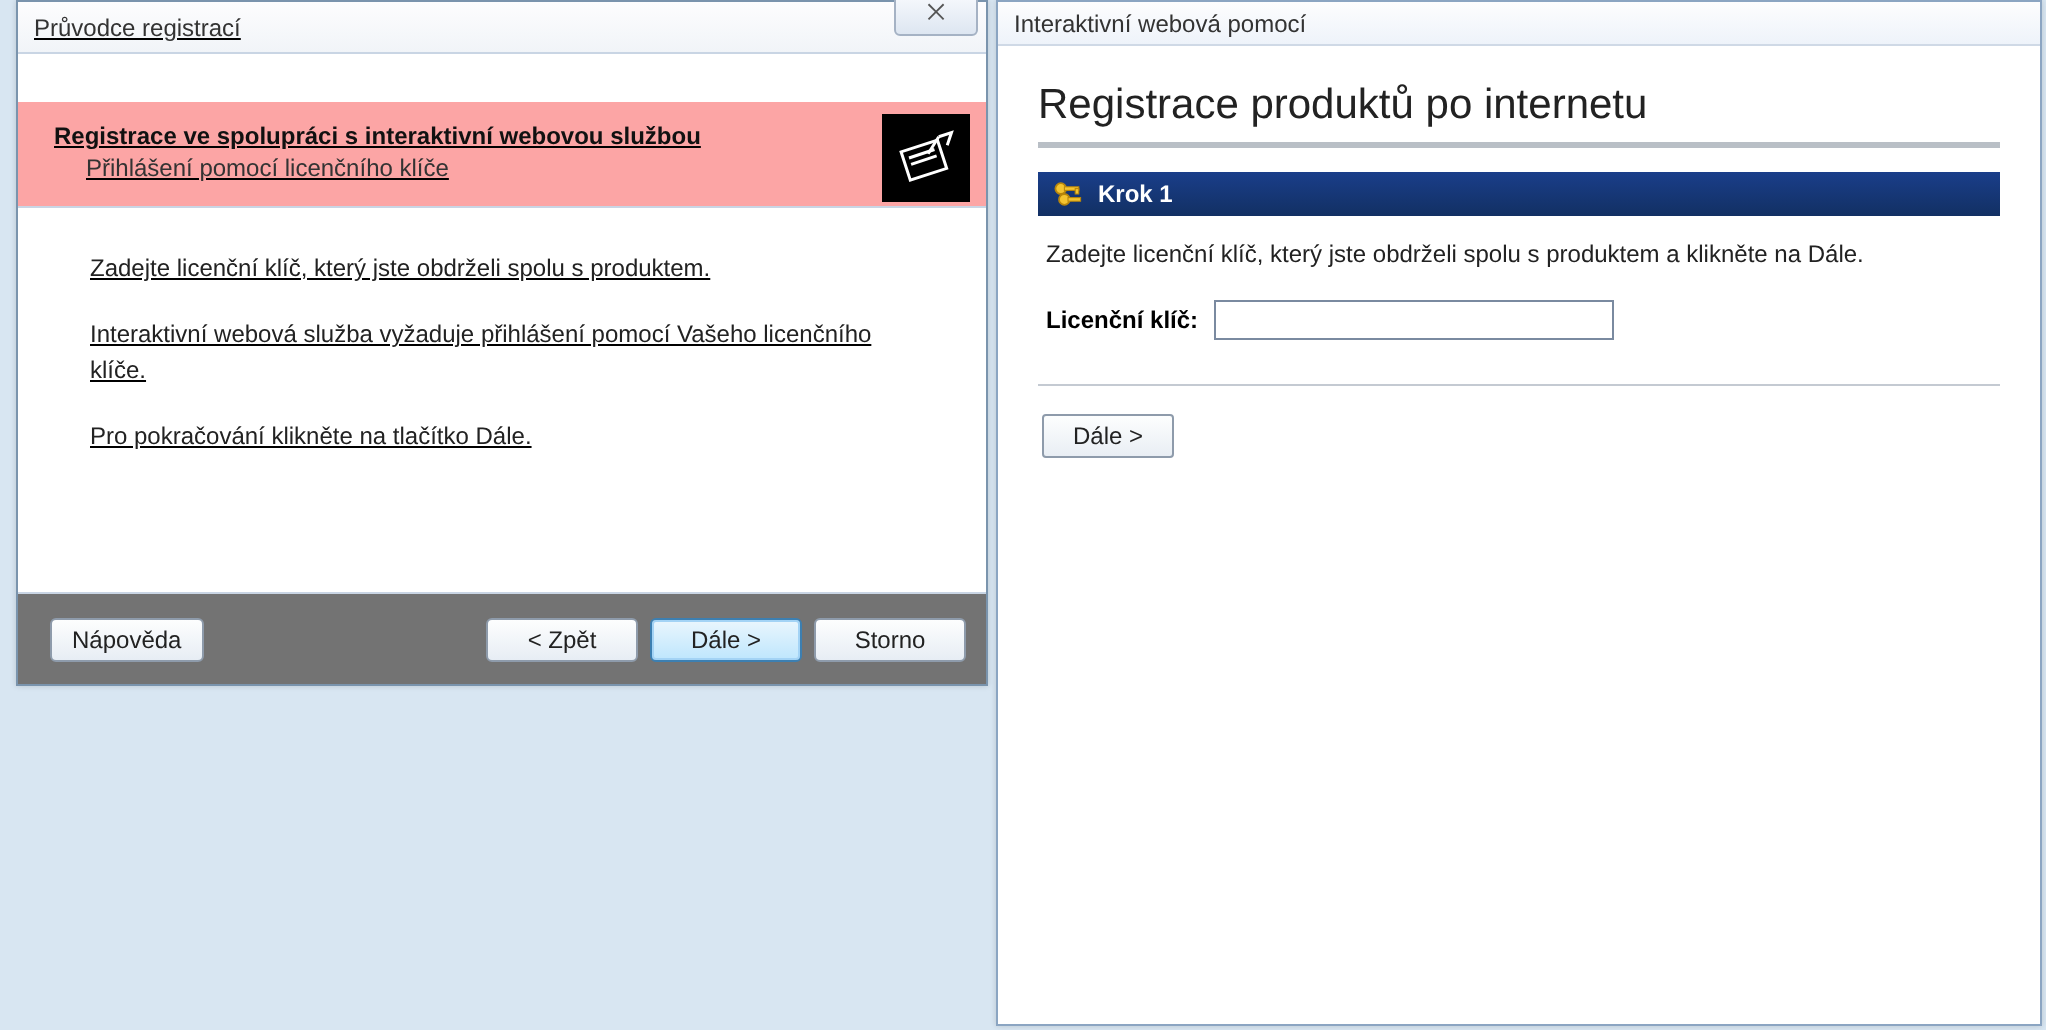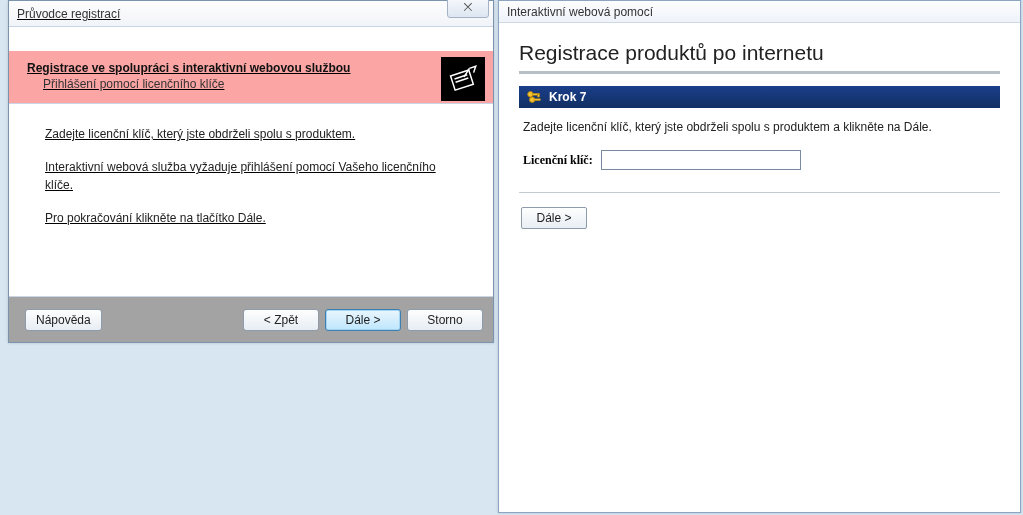--- a/index.html
+++ b/index.html
@@ -85,21 +85,21 @@
     padding: 22px 36px 10px 36px;
     color: #222;
     line-height: 1.45;
   }
   .wizard-body p { margin: 0 0 16px 0; }
   .wizard-footer {
     position: absolute;
     left: 0; right: 0; bottom: 0;
     height: 46px;
     border-top: 1px solid #c9d5e4;
-    background: #a3a3a3;
+    background: #737373;
     display: flex;
     align-items: center;
     padding: 0 10px;
   }
   .wizard-footer .spacer { flex: 1; }
   .btn {
     min-width: 76px;
     height: 22px;
     padding: 0 10px;
     border: 1px solid #8e9bab;
@@ -159,21 +159,21 @@
   }
   .step-bar .step-icon {
     width: 18px; height: 18px;
     display: inline-flex; align-items: center; justify-content: center;
   }
   .step-bar .step-name { font-weight: bold; }
   .step-bar .step-desc::before { content: " - "; }
   .web-body .rule-thin { border-top: 1px solid #c4cad2; margin: 10px 0 14px 0; }
   .web-text { margin: 12px 4px 16px 4px; color: #222; }
   .field-row { display: flex; align-items: center; gap: 8px; margin: 0 4px 22px 4px; }
-  .field-row label { font-weight: bold; font-family: Liberation Serif, serif; }
+  .field-row label { font-weight: bold; }
   .field-row input {
     width: 200px;
     height: 20px;
     border: 1px solid #7a8aa0;
     padding: 1px 4px;
     font-size: 12px;
   }
   .btn-web {
     min-width: 66px;
     height: 22px;
@@ -238,21 +238,21 @@
     <div class="step-bar">
       <span class="step-icon">
         <svg viewBox="0 0 20 20" width="18" height="18">
           <circle cx="6" cy="7" r="3" fill="#f4c430" stroke="#b8860b" stroke-width="1"></circle>
           <rect x="8" y="6" width="8" height="2" fill="#f4c430" stroke="#b8860b" stroke-width="0.6"></rect>
           <rect x="14" y="7" width="2" height="3" fill="#f4c430" stroke="#b8860b" stroke-width="0.6"></rect>
           <circle cx="8" cy="13" r="3" fill="#f4c430" stroke="#b8860b" stroke-width="1"></circle>
           <rect x="10" y="12" width="7" height="2" fill="#f4c430" stroke="#b8860b" stroke-width="0.6"></rect>
         </svg>
       </span>
-      <span class="step-name">Krok 7</span>
+      <span class="step-name">Krok 1</span>
     </div>
 
     <div class="web-text">Zadejte licenční klíč, který jste obdrželi spolu s produktem a klikněte na Dále.</div>
 
     <div class="field-row">
       <label>Licenční klíč:</label>
       <input type="text" value="" style="">
     </div>
 
     <div class="rule-thin"></div>

